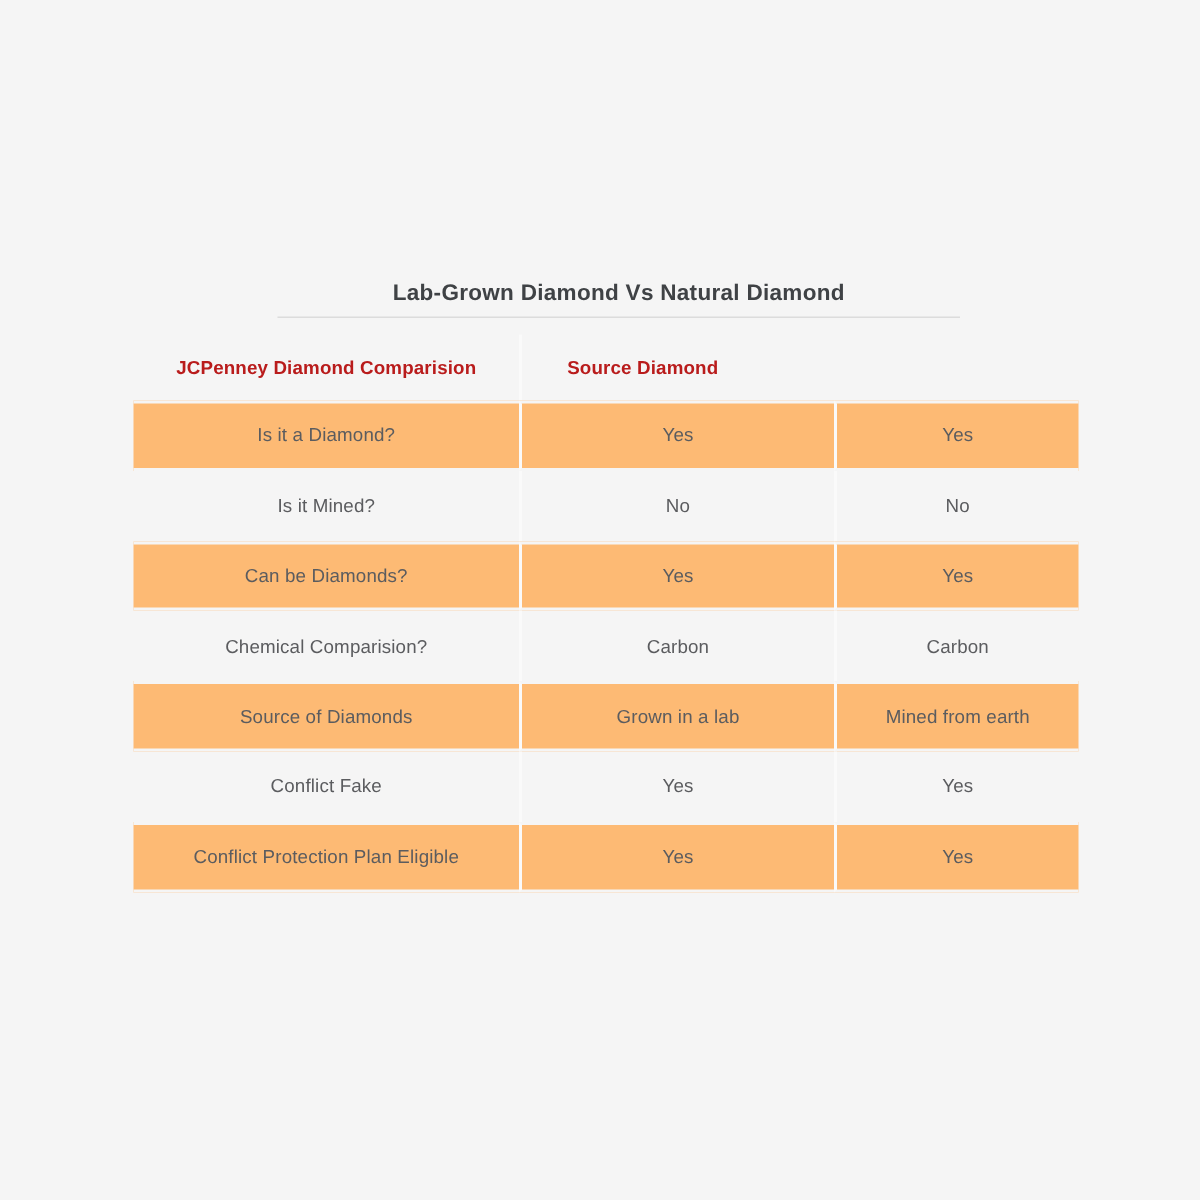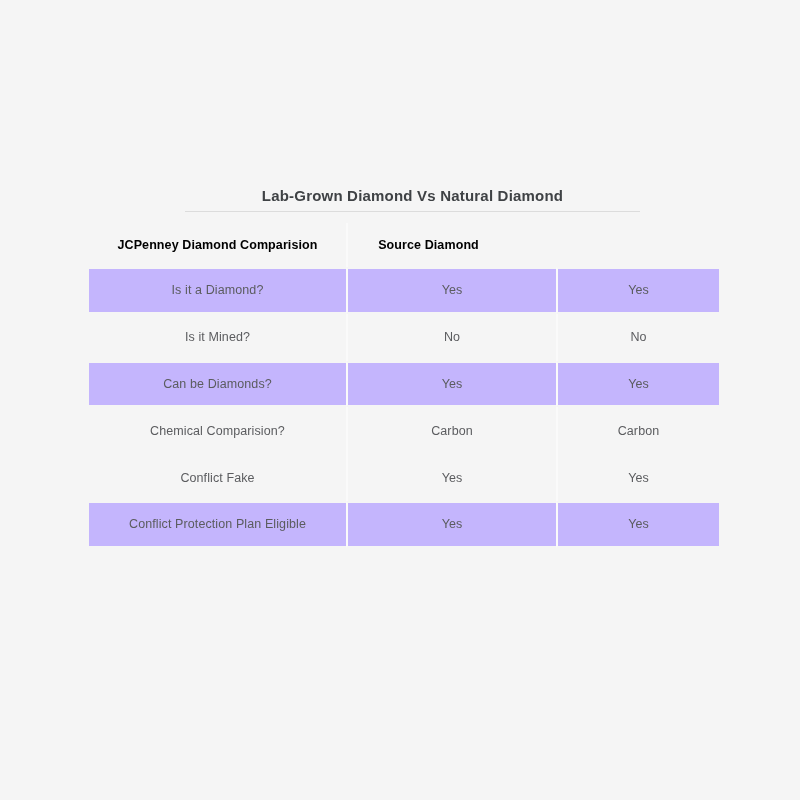--- a/index.html
+++ b/index.html
@@ -55,34 +55,34 @@
   .hcell, .cell {
     box-sizing: border-box;
     display: flex;
     align-items: center;
     justify-content: center;
     text-align: center;
   }
   .hcell {
     font-size: 12.5px;
     font-weight: bold;
-    color: #000000;
+    color: #b91c1c;
     letter-spacing: 0.1px;
   }
   .cell {
     font-size: 12.5px;
     color: #5b5c5f;
     letter-spacing: 0.1px;
   }
   .col1 { width: 257px; }
   .col2 { width: 210px; }
   .col3 { width: 163px; }
   .col2, .col3 { border-left: 2px solid #fafafa; }
   .row.shaded .cell {
-    background: #c4b5fd;
+    background: #fdba74;
     border-top: 2px solid #f5f5f5;
     border-bottom: 2px solid #f5f5f5;
   }
 </style>
 </head>
 <body>
 
 <div class="canvas">
 
   <div class="title-wrap">
@@ -114,20 +114,25 @@
       <div class="cell col2">Yes</div>
       <div class="cell col3">Yes</div>
     </div>
 
     <div class="row">
       <div class="cell col1">Chemical Comparision?</div>
       <div class="cell col2">Carbon</div>
       <div class="cell col3">Carbon</div>
     </div>
 
+    <div class="row shaded">
+      <div class="cell col1">Source of Diamonds</div>
+      <div class="cell col2">Grown in a lab</div>
+      <div class="cell col3">Mined from earth</div>
+    </div>
 
     <div class="row">
       <div class="cell col1">Conflict Fake</div>
       <div class="cell col2">Yes</div>
       <div class="cell col3">Yes</div>
     </div>
 
     <div class="row shaded">
       <div class="cell col1">Conflict Protection Plan Eligible</div>
       <div class="cell col2">Yes</div>

